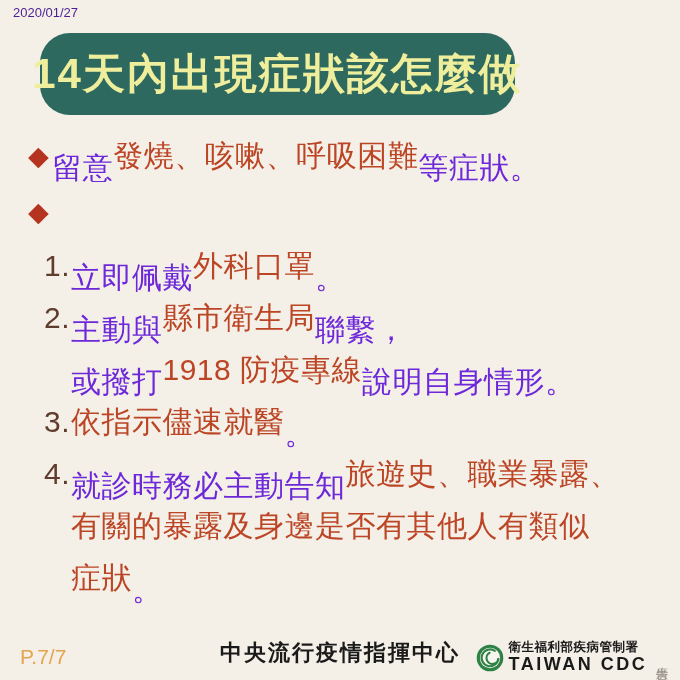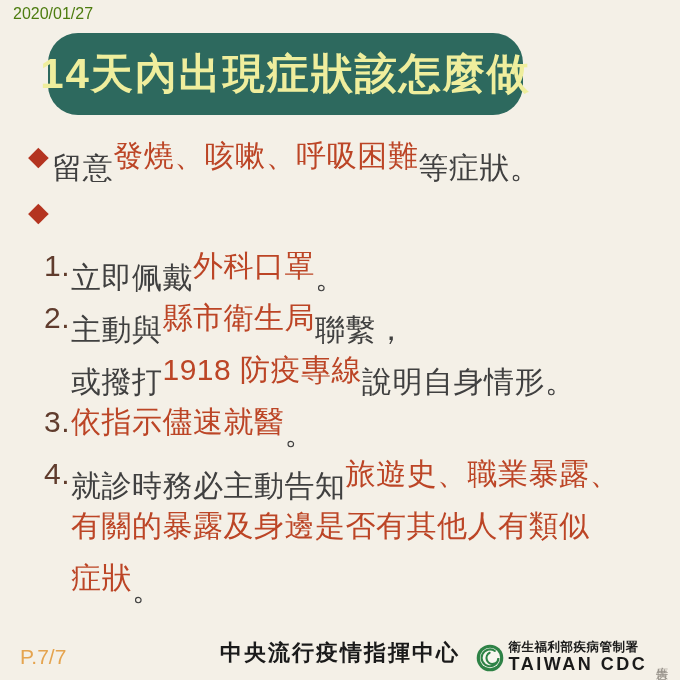--- a/index.html
+++ b/index.html
@@ -8,24 +8,24 @@
     font-family: "Liberation Sans", "DejaVu Sans", sans-serif;
   }
   .poster {
     position: relative;
     width: 680px; height: 680px;
     background: #f4f0e7;
     overflow: hidden;
   }
   .date {
     position: absolute; left: 13px; top: 5px;
-    font-size: 16px; color: #4d7c0f;
+    font-size: 13px; color: #4c1d95;
   }
   .banner {
-    position: absolute; left: 48px; top: 33px;
+    position: absolute; left: 40px; top: 33px;
     width: 475px; height: 82px;
     background: #2d695e; border-radius: 30px;
     display: flex; align-items: center; justify-content: center;
   }
   .banner-title {
     font-size: 42px; font-weight: 700; color: #efee9d;
     letter-spacing: 2px; white-space: nowrap;
   }
   .content {
     position: absolute; left: 28px; top: 128px; width: 636px;
@@ -35,21 +35,21 @@
     font-size: 30px; letter-spacing: 0.5px; white-space: pre;
   }
   .bullet-row { height: 56px; }
   .step-row { height: 52px; padding-left: 16px; }
   .marker {
     color: #b43420; font-size: 27px; line-height: 1;
     margin-right: 3px; flex: none;
   }
   .step-num { flex: none; width: 27px; color: #603c2d; }
   .cont { padding-left: 43px; text-align: center; }
-  .dark { color: #404040; margin-top: 25px; }
+  .dark { color: #6d28d9; margin-top: 25px; }
   .red  { color: #bc4526; }
   .page-num {
     position: absolute; left: 20px; top: 645px;
     font-size: 21px; color: #e5a44f;
   }
   .issuer {
     position: absolute; left: 50%; top: 638px; transform: translateX(-50%);
     font-size: 22px; font-weight: 700; color: #1a1a1a; letter-spacing: 2px;
     white-space: nowrap;
   }

